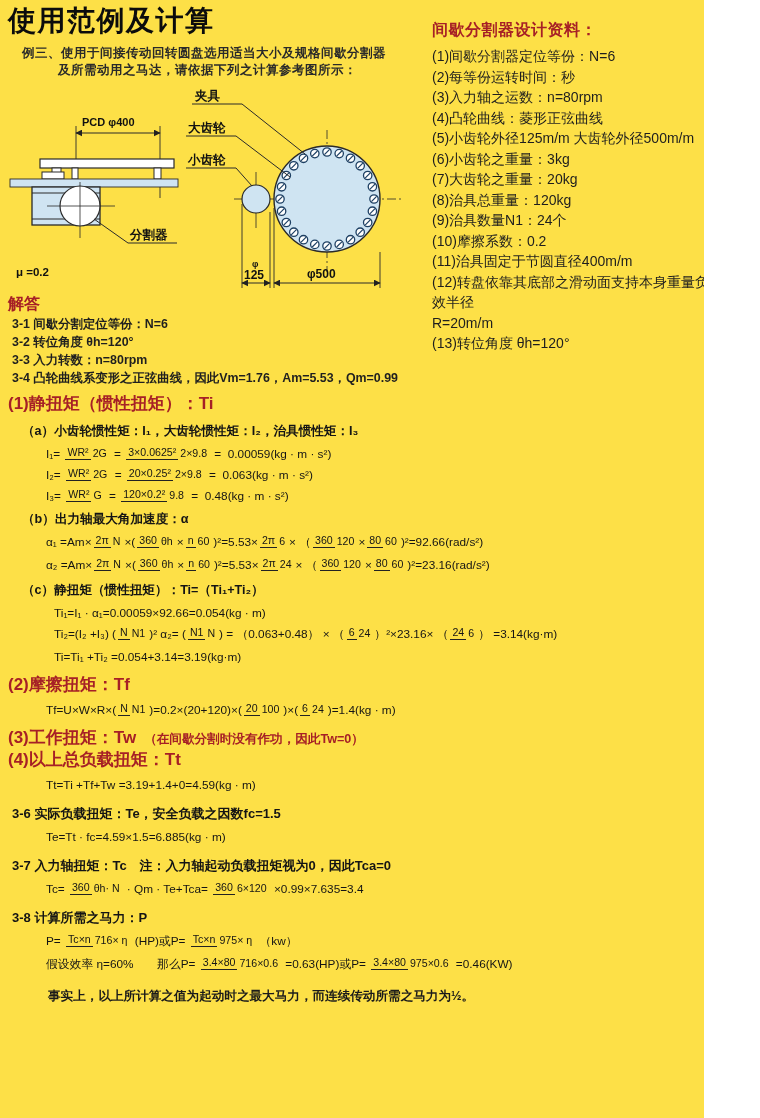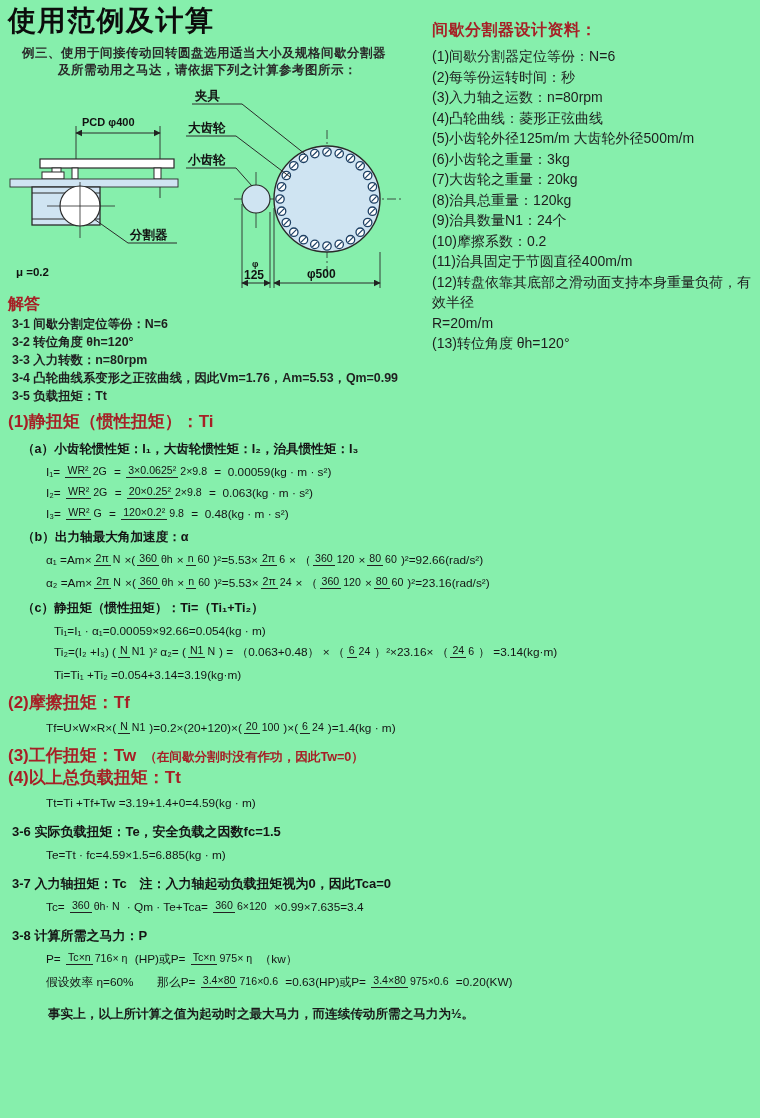--- a/index.html
+++ b/index.html
@@ -1,16 +1,16 @@
 <!DOCTYPE html>
 <html><head>
 <meta charset="utf-8">
 <style>
   html,body{margin:0;padding:0;}
-  .page{position:relative;width:760px;height:1118px;background:#86efac;overflow:hidden;
+  .page{position:relative;width:704px;height:1118px;background:#fde047;overflow:hidden;
         font-family:"Liberation Sans","DejaVu Sans",sans-serif;color:#1f1f1f;}
   .title{position:absolute;left:8px;top:2px;font-size:28px;font-weight:bold;color:#0c0c0c;letter-spacing:1.5px;}
   .intro{position:absolute;font-size:12.5px;font-weight:600;color:#2a2a2a;letter-spacing:.5px;}
   .l1{left:22px;top:45px;}
   .l2{left:58px;top:62px;}
   .diagram{position:absolute;left:2px;top:86px;}
   .specs{position:absolute;left:432px;top:12px;width:326px;margin-top:8px;}
   .red-h{color:#a62026;font-weight:bold;}
   .h16{font-size:16px;}
   .h17{font-size:17px;line-height:1.3;}
@@ -181,21 +181,20 @@
       </div>
   </div>
 
   <div class="body-col">
     <div class="red-h h16">解答</div>
     <div>
         <div class="sol-line">3-1 间歇分割定位等份：N=6</div>
         <div class="sol-line">3-2 转位角度 θh=120°</div>
         <div class="sol-line">3-3 入力转数：n=80rpm</div>
         <div class="sol-line">3-4 凸轮曲线系变形之正弦曲线，因此Vm=1.76，Am=5.53，Qm=0.99</div>
-        <div class="sol-line">3-5 负载扭矩：Tt</div>
       </div>
 
     <div class="red-h h17 mt6">(1)静扭矩（惯性扭矩）：Ti</div>
     <div class="sub">（a）小齿轮惯性矩：I₁，大齿轮惯性矩：I₂，治具惯性矩：I₃</div>
     <div class="formula ind">
         <span class="ft">I₁= </span>
         <span class="frac">
           <span class="fn">WR²</span>
           <span class="fd">2G</span>
         </span>
@@ -395,20 +394,20 @@
         <span class="ft">假设效率 η=60%　　那么P= </span>
         <span class="frac">
           <span class="fn">3.4×80</span>
           <span class="fd">716×0.6</span>
         </span>
         <span class="ft"> =0.63(HP)或P= </span>
         <span class="frac">
           <span class="fn">3.4×80</span>
           <span class="fd">975×0.6</span>
         </span>
-        <span class="ft"> =0.20(KW)</span>
+        <span class="ft"> =0.46(KW)</span>
       </div>
 
     <div class="note">事实上，以上所计算之值为起动时之最大马力，而连续传动所需之马力为½。</div>
 
   </div>
 
 </div>
 
 </body></html>

